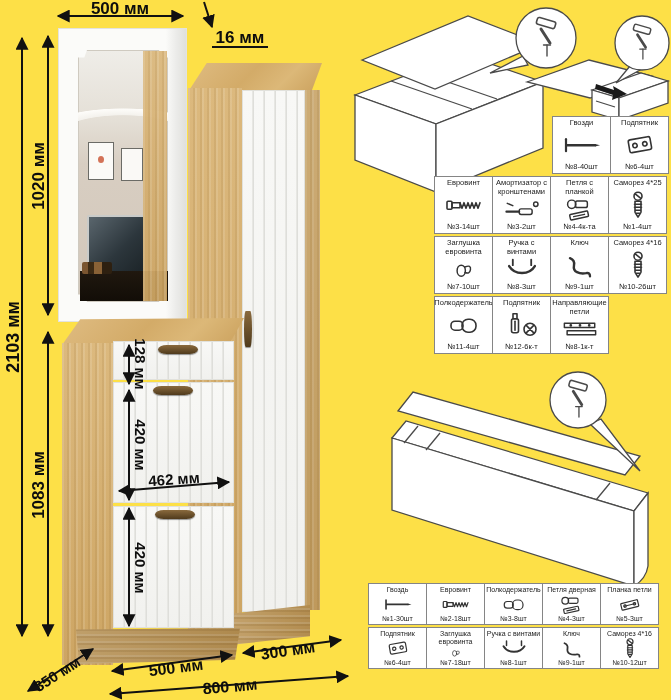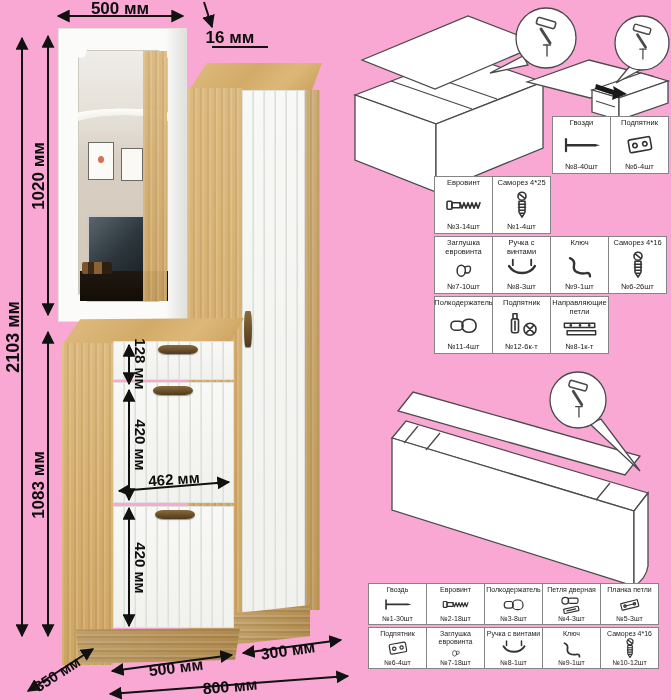--- a/index.html
+++ b/index.html
@@ -1,16 +1,16 @@
 <!DOCTYPE html>
 <html><head>
 <meta charset="utf-8">
 <style>
   html,body{margin:0;padding:0;background:#fff;}
-  #stage{position:relative;width:671px;height:700px;background:#f9a8d4;overflow:hidden;
+  #stage{position:relative;width:671px;height:700px;background:#fde047;overflow:hidden;
          font-family:"Liberation Sans",sans-serif;}
   #stage *{box-sizing:border-box;}
   .abs{position:absolute;}
 
   
   .wood{background:linear-gradient(135deg,#dfbc82 0%,#d3ab68 45%,#dcb878 70%,#caa05c 100%);}
   .wood-grain-v{background:
       repeating-linear-gradient(90deg,rgba(255,255,255,.12) 0 2px,rgba(0,0,0,0) 2px 5px,rgba(120,80,20,.10) 5px 7px),
       linear-gradient(180deg,#dcb97e,#cda563);}
   .wood-grain-h{background:
@@ -226,21 +226,21 @@
             <rect x="8" y="10" width="23" height="9" rx="1"></rect>
             <line x1="12" y1="14.5" x2="26" y2="14.5"></line>
             <circle cx="13" cy="14.5" r="1.6"></circle>
             <circle cx="26" cy="14.5" r="1.6"></circle>
           </g>
       </symbol>
     </defs>
   </svg>
 
   <div class="dim d17" style="left:120px;top:9px;">500 мм</div>
-  <div class="dim d17" style="left:230px;top:38px;">16 мм</div>
+  <div class="dim d17" style="left:240px;top:38px;">16 мм</div>
   <div class="dim d18 rot-ccw" style="left:13px;top:337px;">2103 мм</div>
   <div class="dim d17 rot-ccw" style="left:39px;top:176px;">1020 мм</div>
   <div class="dim d17 rot-ccw" style="left:39px;top:485px;">1083 мм</div>
   <div class="dim d15 rot-cw" style="left:140px;top:364px;">128 мм</div>
   <div class="dim d15 rot-cw" style="left:140px;top:445px;">420 мм</div>
   <div class="dim d15" style="left:174px;top:479px;transform:translate(-50%,-50%) rotate(-4deg);">462 мм</div>
   <div class="dim d15 rot-cw" style="left:140px;top:568px;">420 мм</div>
   <div class="dim d16" style="left:176px;top:668px;transform:translate(-50%,-50%) rotate(-7deg);">500 мм</div>
   <div class="dim d16" style="left:288px;top:651px;transform:translate(-50%,-50%) rotate(-8deg);">300 мм</div>
   <div class="dim d16" style="left:230px;top:687px;transform:translate(-50%,-50%) rotate(-5deg);">800 мм</div>
@@ -266,20 +266,34 @@
     </div>
     <div class="hw-row">
       <div class="hw-cell">
         <div class="cname">Евровинт</div>
         <svg class="pic">
             <use href="#i-confirmat"></use>
           </svg>
         <div class="ccount">№3-14шт</div>
       </div>
       <div class="hw-cell">
+        <div class="cname">Амортизатор с кронштенами</div>
+        <svg class="pic">
+            <use href="#i-gaslift"></use>
+          </svg>
+        <div class="ccount">№3-2шт</div>
+      </div>
+      <div class="hw-cell">
+        <div class="cname">Петля с планкой</div>
+        <svg class="pic">
+            <use href="#i-hinge"></use>
+          </svg>
+        <div class="ccount">№4-4к-та</div>
+      </div>
+      <div class="hw-cell">
         <div class="cname">Саморез 4*25</div>
         <svg class="pic">
             <use href="#i-screw"></use>
           </svg>
         <div class="ccount">№1-4шт</div>
       </div>
     </div>
     <div class="hw-row">
       <div class="hw-cell">
         <div class="cname">Заглушка евровинта</div>
@@ -300,21 +314,21 @@
         <svg class="pic">
             <use href="#i-hexkey"></use>
           </svg>
         <div class="ccount">№9-1шт</div>
       </div>
       <div class="hw-cell">
         <div class="cname">Саморез 4*16</div>
         <svg class="pic">
             <use href="#i-screw"></use>
           </svg>
-        <div class="ccount">№6-26шт</div>
+        <div class="ccount">№10-26шт</div>
       </div>
     </div>
     <div class="hw-row">
       <div class="hw-cell">
         <div class="cname">Полкодержатель</div>
         <svg class="pic">
             <use href="#i-shelfpin"></use>
           </svg>
         <div class="ccount">№11-4шт</div>
       </div>

